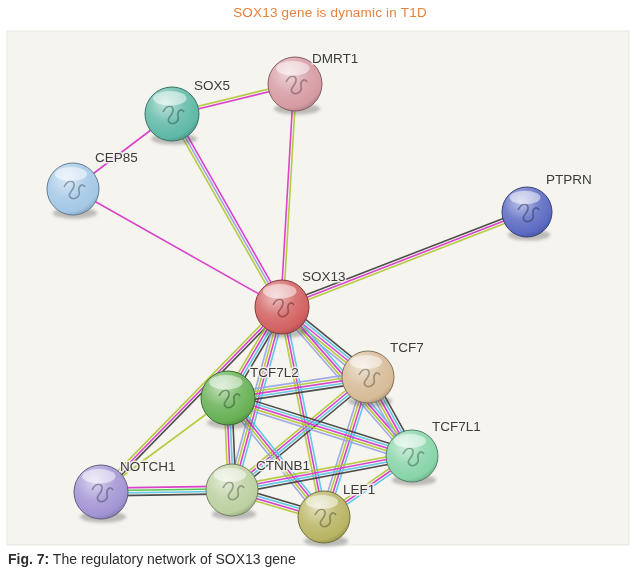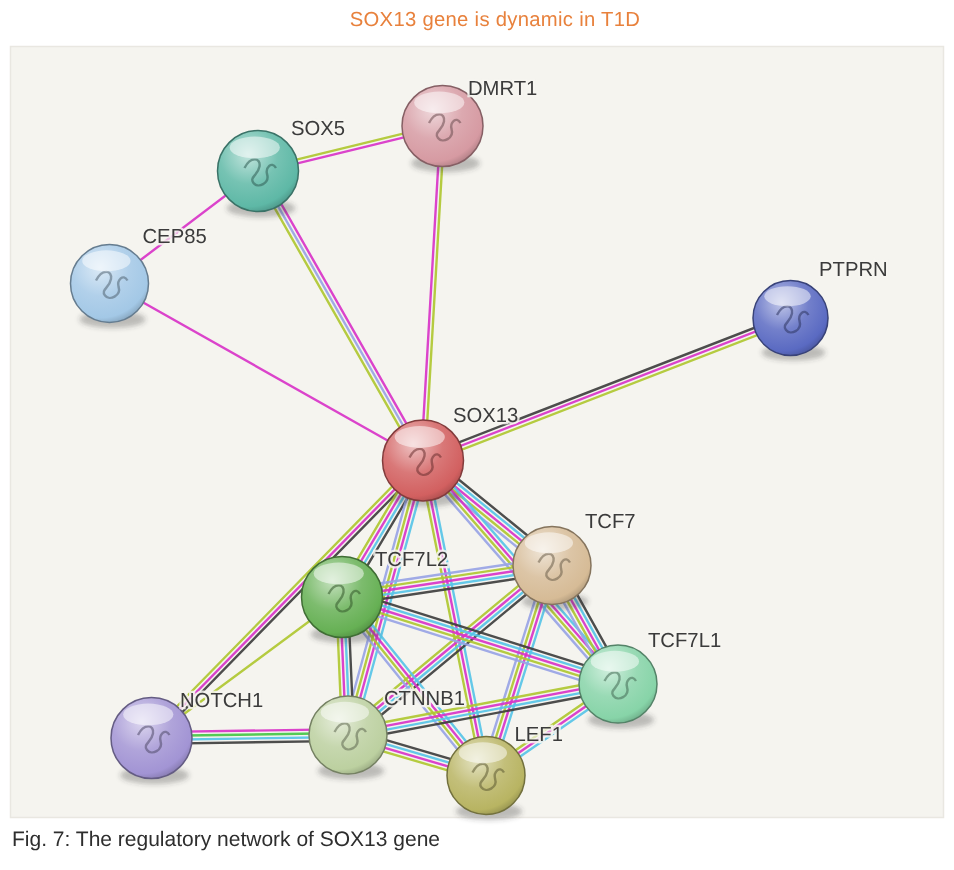--- a/index.html
+++ b/index.html
@@ -11,21 +11,21 @@
   .fig-title{
     position:absolute;top:5px;left:0;width:100%;
     text-align:center;font-size:13.5px;letter-spacing:.2px;
     transform:translateX(12px);
   }
   .network-wrap{position:absolute;top:0;left:0;width:636px;height:580px;}
   .caption{
     position:absolute;left:8px;top:551px;width:620px;
     font-size:14px;color:#2e2e2e;
   }
-  .caption .prefix{font-weight:normal;}
+  .caption .prefix{font-weight:bold;}
   svg text.node-label{
     font-family:"Liberation Sans", sans-serif;
     font-size:13.5px;fill:#3b3b3b;
     paint-order:stroke;stroke:rgba(246,244,240,.85);stroke-width:3px;
   }
 </style>
 </head>
 <body>
 
 <div class="fig-title" style="color: rgb(232, 129, 60);">SOX13 gene is dynamic in T1D</div>

